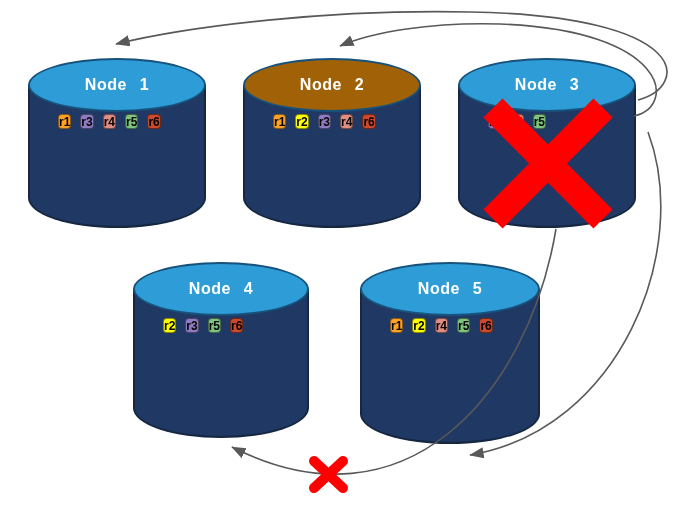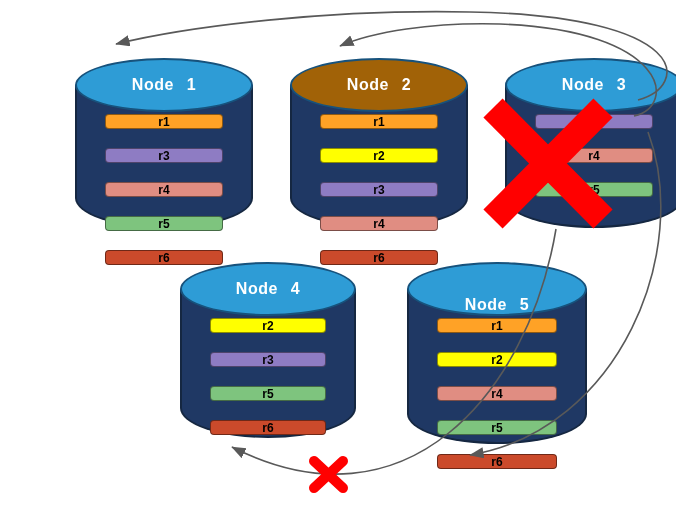--- a/index.html
+++ b/index.html
@@ -1,39 +1,39 @@
 <!DOCTYPE html>
 <html><head>
 <meta charset="utf-8">
 <style>
   html, body { margin: 0; padding: 0; background: #ffffff; }
   .stage {
     position: relative; width: 676px; height: 522px; background: #ffffff;
     font-family: "Liberation Sans", sans-serif; overflow: hidden;
   }
-  .node { position: absolute; margin-left: 47px; }
+  .node { position: absolute; }
   .cyl-body {
     position: absolute; left: 0; top: 27px; right: 0; bottom: 0;
     background: #1F3864; border: 2px solid #152741; border-top: none;
     border-radius: 0 0 50% 50% / 0 0 30px 30px; box-sizing: border-box;
     z-index: 1;
   }
   .cyl-top {
     position: absolute; left: 0; top: 0; right: 0; height: 54px;
     background: #2E9CD6; border: 2px solid #17527C; border-radius: 50%;
     box-sizing: border-box; z-index: 2;
     display: flex; align-items: center; justify-content: center;
   }
   .cyl-title {
     color: #ffffff; font-weight: bold; font-size: 16px;
     word-spacing: 8px; letter-spacing: 0.5px;
   }
   .bars {
     position: absolute; left: 30px; right: 30px; top: 56px;
-    display: flex; flex-direction: column; gap: 19px; z-index: 3;
+    display: flex; flex-direction: row; gap: 9px; z-index: 3;
   }
   .bar {
     height: 15px; border-radius: 4px; border: 1px solid rgba(0,0,0,0.45);
     box-sizing: border-box; display: flex; align-items: center; justify-content: center;
     font-size: 12px; font-weight: bold; color: #000000; line-height: 1;
   }
   .overlay {
     position: absolute; left: 0; top: 0; width: 676px; height: 522px;
     z-index: 10; pointer-events: none;
   }
@@ -92,21 +92,21 @@
     <div class="bars">
       <div class="bar" style="background-color: rgb(255, 255, 0);">r2</div>
       <div class="bar" style="background-color: rgb(142, 124, 195);">r3</div>
       <div class="bar" style="background-color: rgb(126, 196, 126);">r5</div>
       <div class="bar" style="background-color: rgb(203, 74, 43);">r6</div>
     </div>
   </div>
 
   <div class="node" style="left:360px;top:262px;width:180px;height:182px;">
     <div class="cyl-body" style="background-color: rgb(31, 56, 100);"></div>
-    <div class="cyl-top" style="background-color: rgb(46, 156, 214); align-items: flex-end;">
+    <div class="cyl-top" style="background-color: rgb(46, 156, 214);">
       <span class="cyl-title">Node 5</span>
     </div>
     <div class="bars">
       <div class="bar" style="background-color: rgb(255, 162, 38);">r1</div>
       <div class="bar" style="background-color: rgb(255, 255, 0);">r2</div>
       <div class="bar" style="background-color: rgb(224, 141, 130);">r4</div>
       <div class="bar" style="background-color: rgb(126, 196, 126);">r5</div>
       <div class="bar" style="background-color: rgb(203, 74, 43);">r6</div>
     </div>
   </div>

